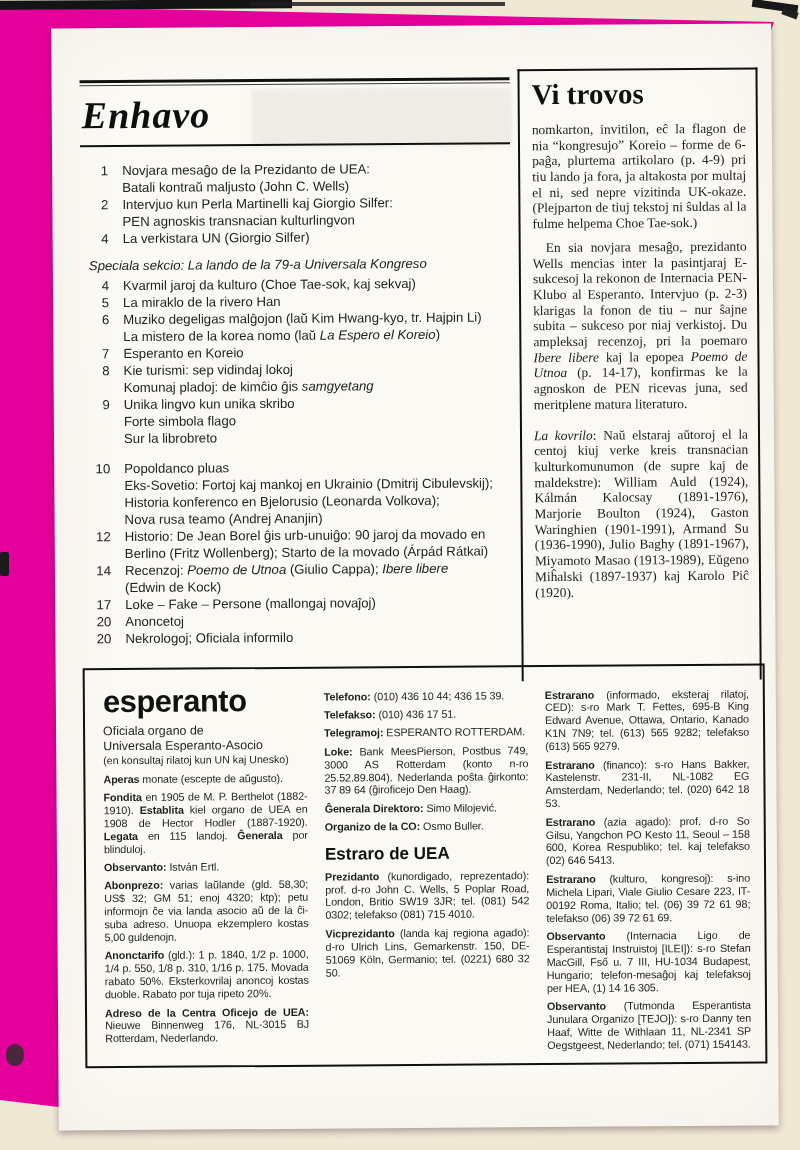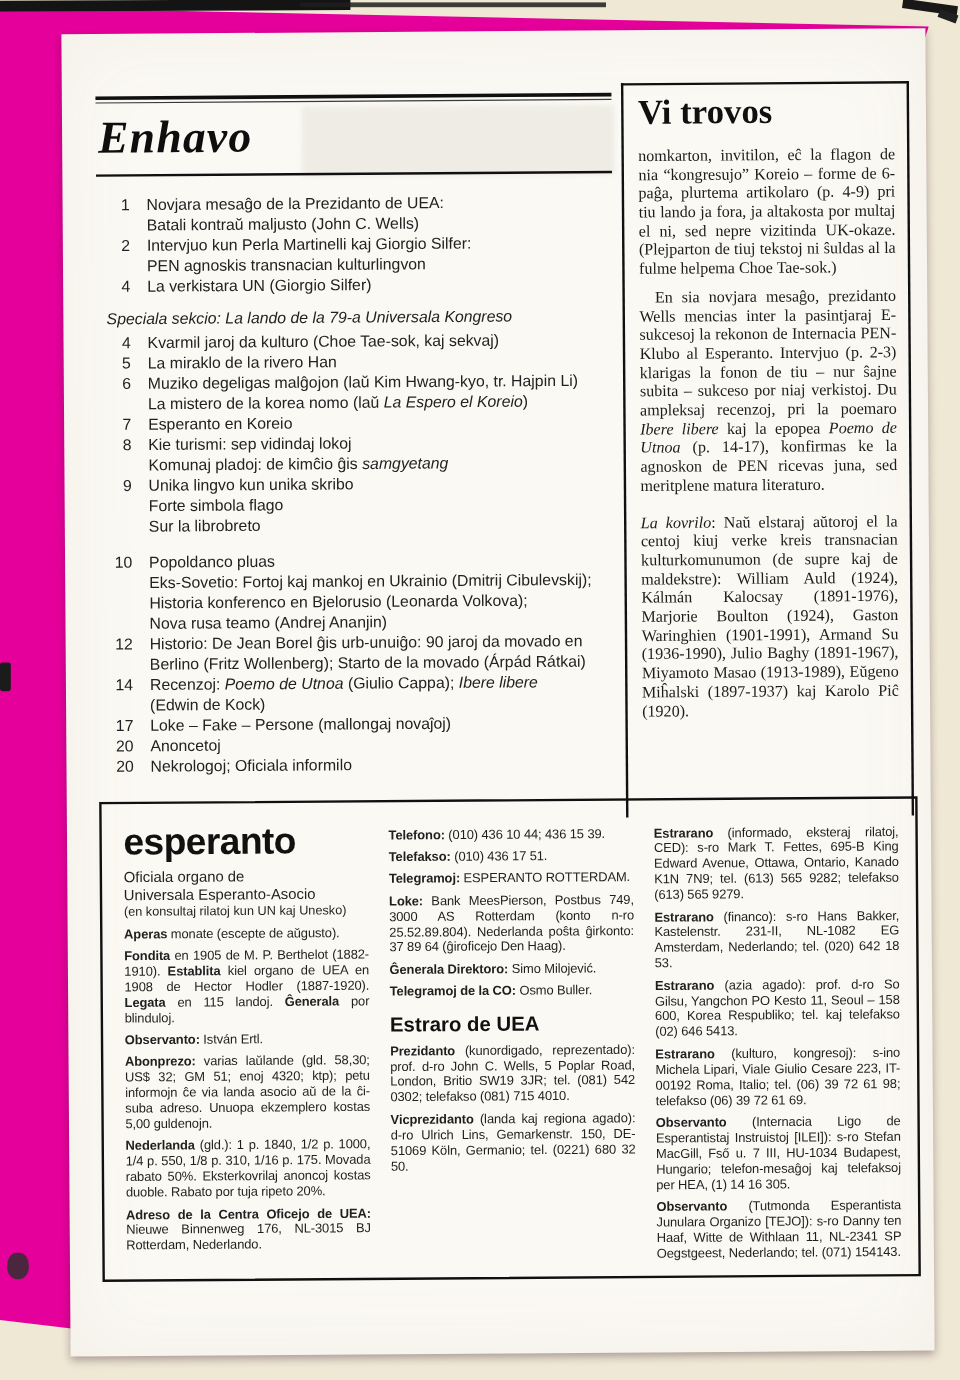--- a/index.html
+++ b/index.html
@@ -167,32 +167,32 @@
       <div class="mh-sub">
           <div>Oficiala organo de</div>
           <div>Universala Esperanto-Asocio</div>
           <div>(en konsultaj rilatoj kun UN kaj Unesko)</div>
         </div>
       <div>
           <p class="mh-p"><b>Aperas</b> monate (escepte de aŭgusto).</p>
           <p class="mh-p"><b>Fondita</b> en 1905 de M. P. Berthelot (1882-1910). <b>Establita</b> kiel organo de UEA en 1908 de Hector Hodler (1887-1920). <b>Legata</b> en 115 landoj. <b>Ĝenerala</b> por blinduloj.</p>
           <p class="mh-p"><b>Observanto:</b> István Ertl.</p>
           <p class="mh-p"><b>Abonprezo:</b> varias laŭlande (gld. 58,30; US$ 32; GM 51; enoj 4320; ktp); petu informojn ĉe via landa asocio aŭ de la ĉi-suba adreso. Unuopa ekzemplero kostas 5,00 guldenojn.</p>
-          <p class="mh-p"><b>Nederlanda</b> (gld.): 1 p. 1840, 1/2 p. 1000, 1/4 p. 550, 1/8 p. 310, 1/16 p. 175. Movada rabato 50%. Eksterkovrilaj anoncoj kostas duoble. Rabato por tuja ripeto 20%.</p>
+          <p class="mh-p"><b>Anonctarifo</b> (gld.): 1 p. 1840, 1/2 p. 1000, 1/4 p. 550, 1/8 p. 310, 1/16 p. 175. Movada rabato 50%. Eksterkovrilaj anoncoj kostas duoble. Rabato por tuja ripeto 20%.</p>
           <p class="mh-p"><b>Adreso de la Centra Oficejo de UEA:</b> Nieuwe Binnenweg 176, NL-3015 BJ Rotterdam, Nederlando.</p>
         </div>
     </div>
     <div class="mh-col">
       <div class="tight">
           <p class="mh-p"><b>Telefono:</b> (010) 436 10 44; 436 15 39.</p>
           <p class="mh-p"><b>Telefakso:</b> (010) 436 17 51.</p>
           <p class="mh-p"><b>Telegramoj:</b> ESPERANTO ROTTERDAM.</p>
           <p class="mh-p"><b>Loke:</b> Bank MeesPierson, Postbus 749, 3000 AS Rotterdam (konto n-ro 25.52.89.804). Nederlanda poŝta ĝirkonto: 37 89 64 (ĝiroficejo Den Haag).</p>
           <p class="mh-p"><b>Ĝenerala Direktoro:</b> Simo Milojević.</p>
-          <p class="mh-p"><b>Telegramoj de la CO:</b> Osmo Buller.</p>
+          <p class="mh-p"><b>Organizo de la CO:</b> Osmo Buller.</p>
         </div>
       <div class="mh-heading">Estraro de UEA</div>
       <div>
           <p class="mh-p"><b>Prezidanto</b> (kunordigado, reprezentado): prof. d-ro John C. Wells, 5 Poplar Road, London, Britio SW19 3JR; tel. (081) 542 0302; telefakso (081) 715 4010.</p>
           <p class="mh-p"><b>Vicprezidanto</b> (landa kaj regiona agado): d-ro Ulrich Lins, Gemarkenstr. 150, DE-51069 Köln, Germanio; tel. (0221) 680 32 50.</p>
         </div>
     </div>
     <div class="mh-col">
       <div class="tight">
           <p class="mh-p"><b>Estrarano</b> (informado, eksteraj rilatoj, CED): s-ro Mark T. Fettes, 695-B King Edward Avenue, Ottawa, Ontario, Kanado K1N 7N9; tel. (613) 565 9282; telefakso (613) 565 9279.</p>

